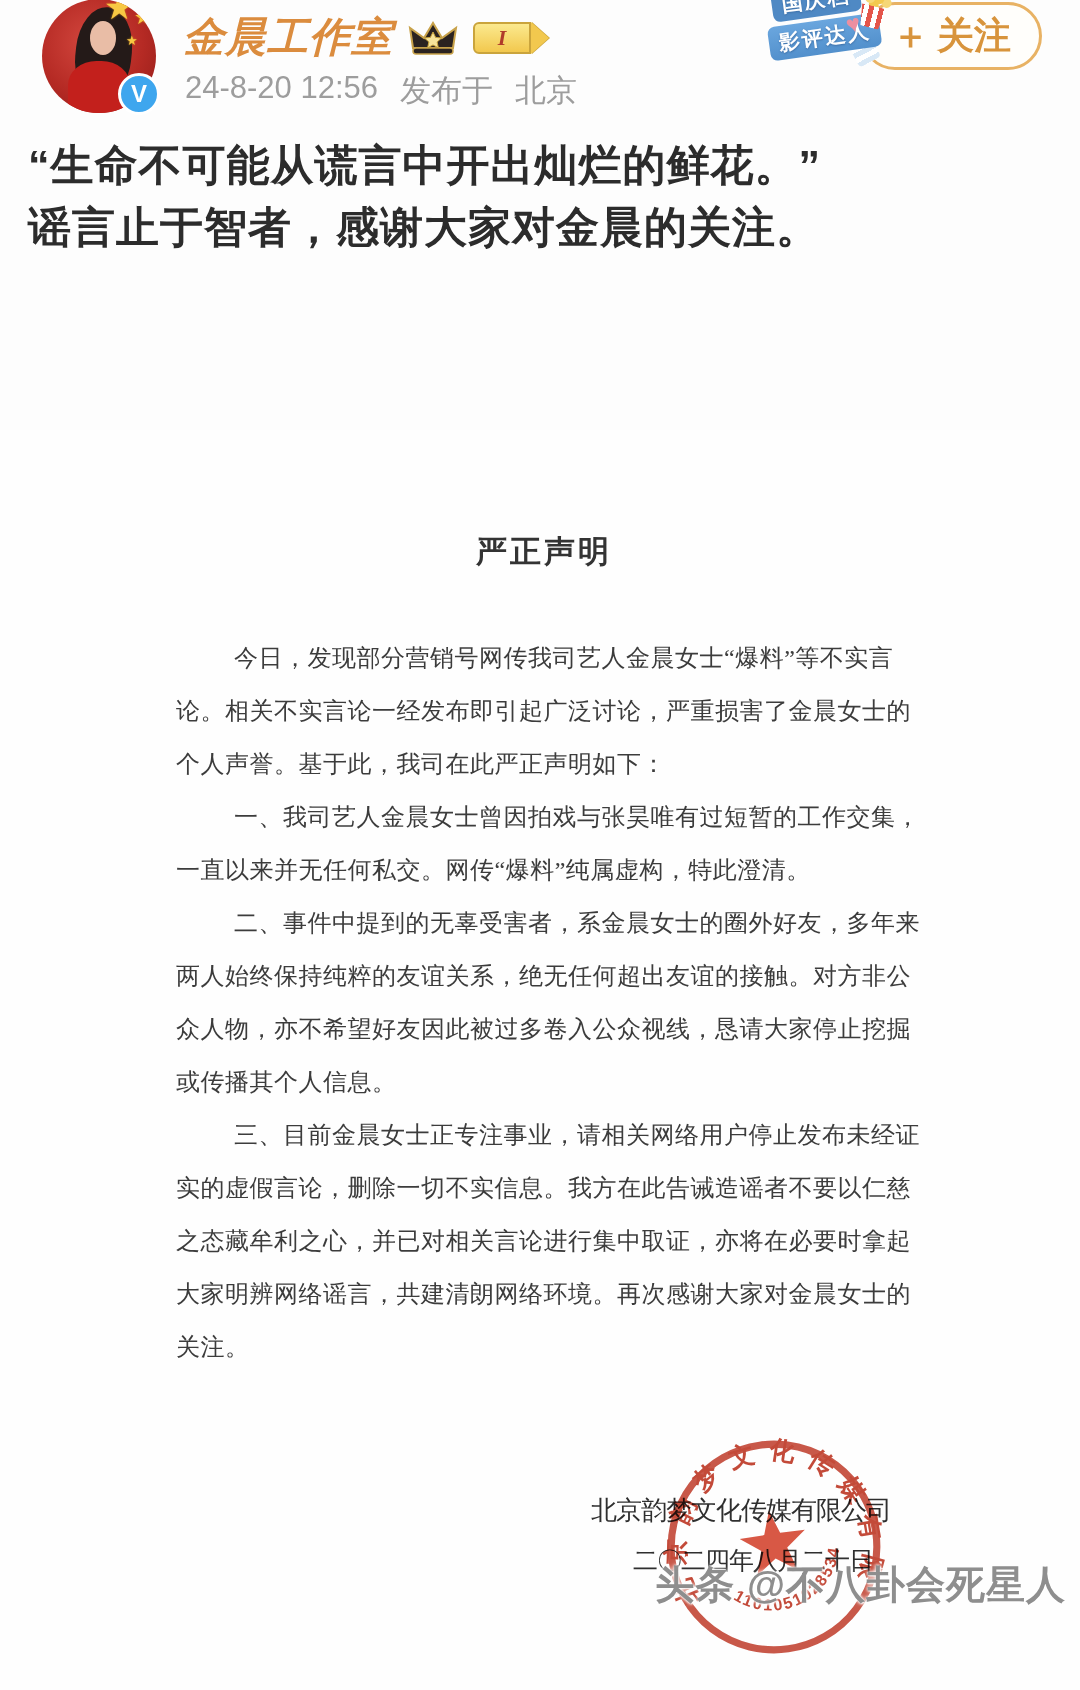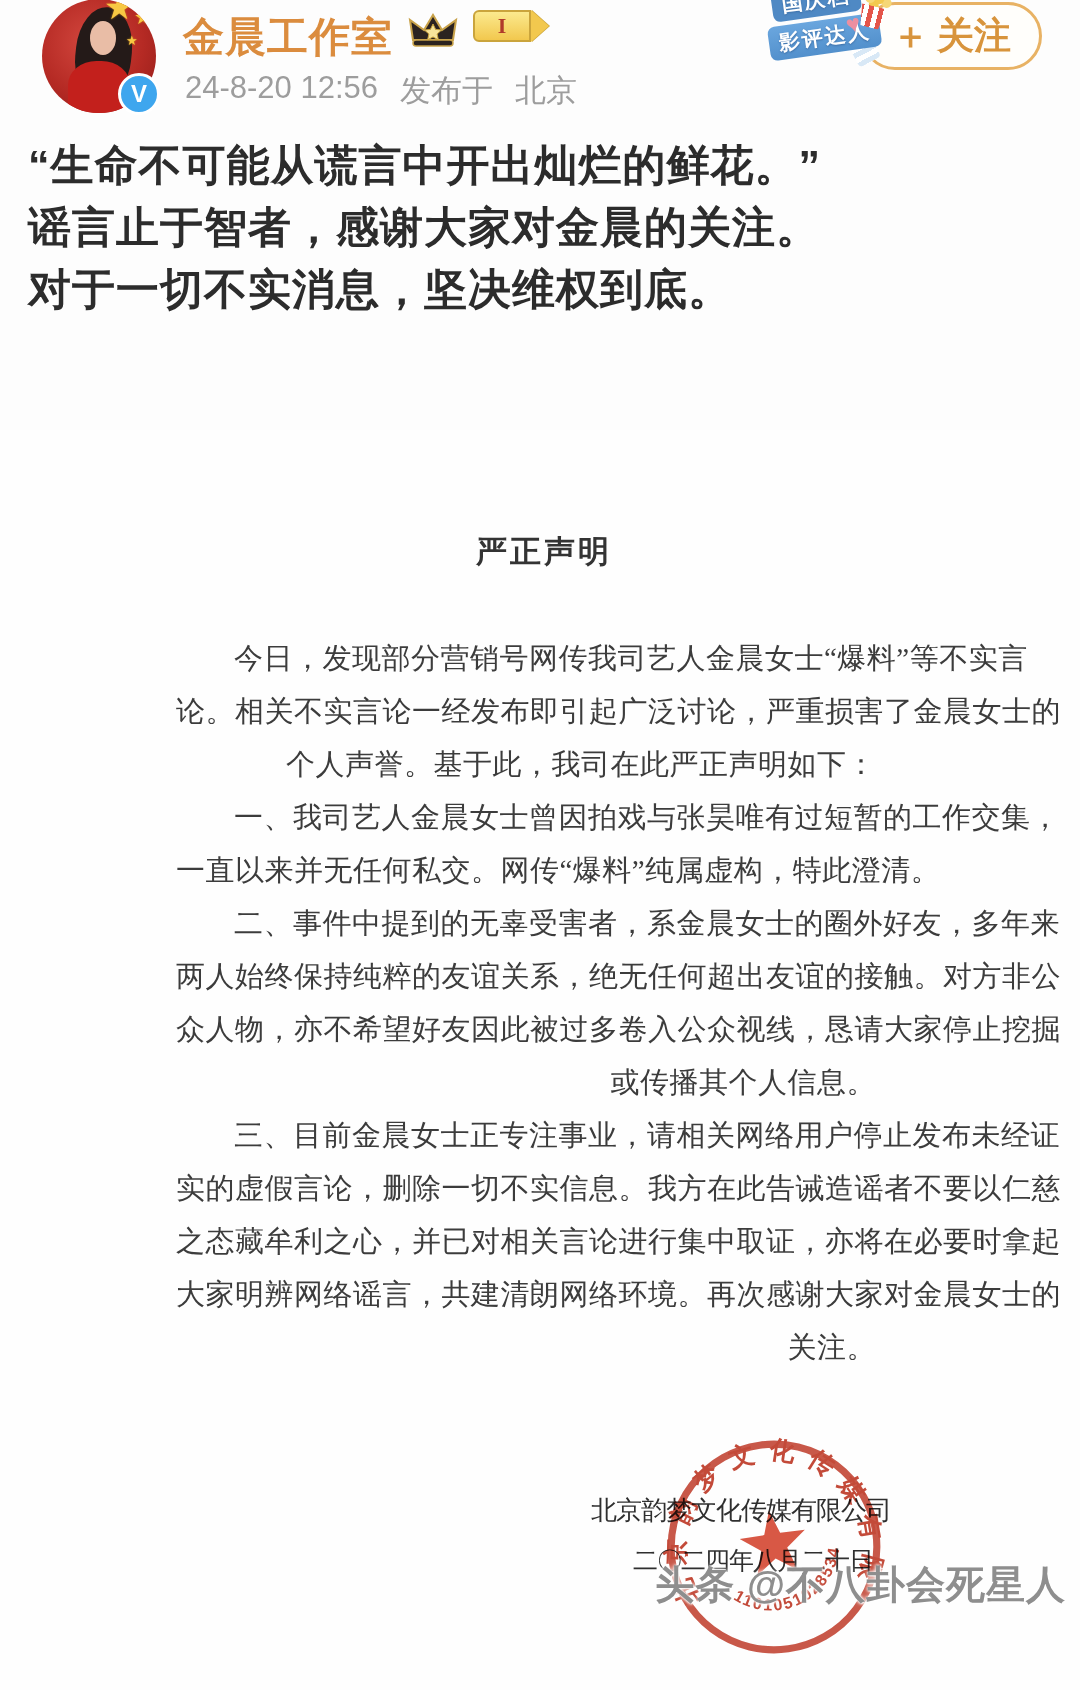--- a/index.html
+++ b/index.html
@@ -14,21 +14,21 @@
   .avatar .hair{position:absolute;left:34px;top:8px;width:56px;height:86px;border-radius:50% 50% 40% 40%;
           background:#241a18;transform:rotate(6deg);}
   .avatar .face{position:absolute;left:48px;top:22px;width:26px;height:34px;border-radius:50%;
           background:#e9bda6;}
   .avatar .dress{position:absolute;left:26px;top:62px;width:62px;height:52px;border-radius:46% 46% 0 0;
           background:#c3201c;}
   .avatar .star{position:absolute;color:#f7c843;text-shadow:0 0 2px #d98f1f;}
   .vbadge{position:absolute;left:118px;top:73px;width:42px;height:42px;border-radius:50%;
           background:#3ea6ee;border:3px solid #fff;box-sizing:border-box;color:#fff;
           font-weight:bold;font-size:24px;line-height:36px;text-align:center;}
-  .uname-row{position:absolute;left:183px;top:10px;display:flex;gap:14px;}
+  .uname-row{position:absolute;left:183px;top:10px;display:flex;align-items:center;gap:14px;font-style:italic;}
   .uname{font-size:41px;font-weight:600;color:#db8c3e;letter-spacing:1px;}
   .crown{width:52px;height:40px;display:inline-block;}
   .lvl{position:relative;height:32px;display:flex;align-items:center;}
   .lvl .tag{width:58px;height:32px;background:linear-gradient(#fbe98e,#f2c84e);
         border:2px solid #caa43c;border-radius:6px 0 0 6px;box-sizing:border-box;
         color:#b03a2a;font-family:"Liberation Serif",serif;font-weight:bold;font-size:22px;
         text-align:center;line-height:28px;}
   .lvl .tip{width:0;height:0;border-top:16px solid transparent;border-bottom:16px solid transparent;
         border-left:18px solid #f2c84e;filter:drop-shadow(1px 0 0 #caa43c);}
   .meta{position:absolute;left:185px;top:70px;font-size:31px;color:#9d9d9d;display:flex;gap:22px;}
@@ -57,21 +57,21 @@
   
   .post-text{position:absolute;left:28px;top:134px;right:20px;}
   .pline{font-size:43px;line-height:62px;font-weight:600;color:#2c2c2c;letter-spacing:1px;white-space:nowrap;}
 
   
   .statement{position:absolute;left:0;top:430px;width:1080px;height:1260px;background:#fefefe;
         font-family:"Liberation Serif","DejaVu Serif",serif;color:#3c3c3c;}
   .stitle{position:absolute;left:0;top:101px;width:1080px;margin:0;text-align:center;
         font-size:31px;font-weight:bold;letter-spacing:3px;color:#333;padding-left:8px;box-sizing:border-box;}
   .sbody{position:absolute;left:176px;top:202px;width:700px;}
-  .sline{height:53px;line-height:53px;font-size:29px;white-space:nowrap;letter-spacing:0.5px;text-align:right;}
+  .sline{height:53px;line-height:53px;font-size:24px;white-space:nowrap;letter-spacing:0.5px;}
   .flag-indent{padding-left:58px;}
   .sig{position:absolute;right:189px;top:1063px;font-size:26px;letter-spacing:-1px;color:#2f2f2f;}
   .sdate{position:absolute;right:207px;top:1114px;font-size:25px;letter-spacing:-1px;color:#2f2f2f;}
   .seal{position:absolute;left:662px;top:1005px;width:224px;height:224px;transform:rotate(-8deg);
         mix-blend-mode:multiply;opacity:0.92;}
   .watermark{position:absolute;right:14px;top:1128px;font-size:39px;font-weight:bold;color:#8e8e8e;
         font-family:"Liberation Sans","DejaVu Sans",sans-serif;letter-spacing:1px;
         text-shadow:0 0 3px #fff,0 0 5px #fff,1px 1px 2px #fff;}
 </style>
 </head>
@@ -130,21 +130,20 @@
         <span>关注</span>
     </button>
   </header>
 
   <section class="post-text">
 
       <div class="pline">“生命不可能从谎言中开出灿烂的鲜花。”</div>
 
       <div class="pline">谣言止于智者，感谢大家对金晨的关注。</div>
 
-      <div class="pline">对于一切不实消息，坚决维权到底。</div>
     </section>
 
   <section class="statement">
     <h2 class="stitle">严正声明</h2>
 
     <div class="sbody">
 
         <div class="sline">
           <span class="flag-indent"><span>今日，发现部分营销号网传我司艺人金晨女士“爆料”等不实言</span></span>
         </div>

